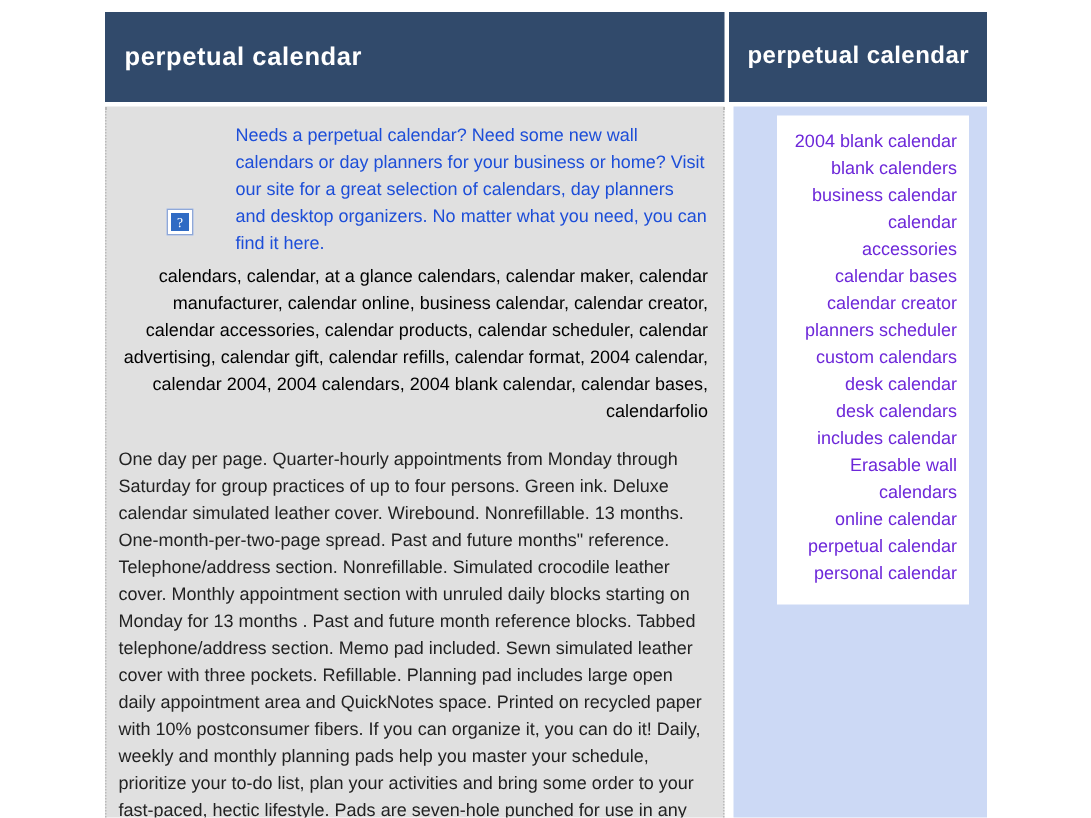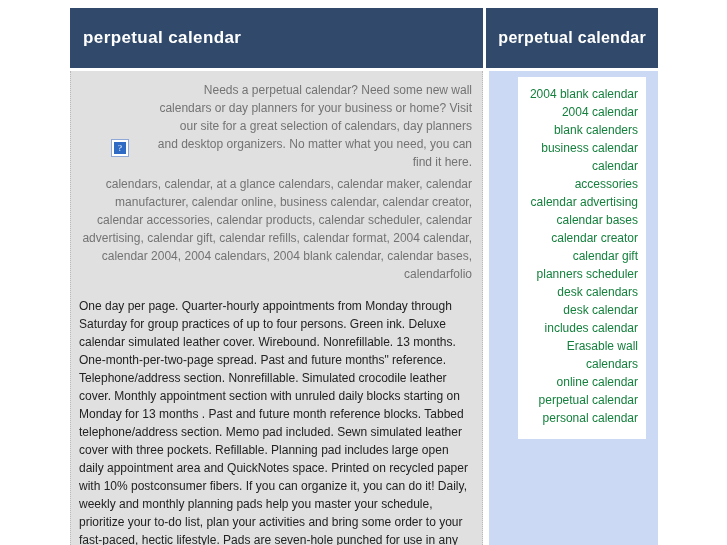--- a/index.html
+++ b/index.html
@@ -104,30 +104,29 @@
     bottom: 2px;
     background: #2f6bc4;
     color: #ffffff;
     font-size: 9px;
     line-height: 12px;
     text-align: center;
     font-family: "Liberation Serif", serif;
   }
   .intro-text {
     flex: 1 1 auto;
-    color: #737373;
-    font-size: 12px;
-    line-height: 18px;
-    text-align: right;
+    color: #1d4ed8;
+    font-size: 12px;
+    line-height: 18px;
     padding-left: 28px;
     padding-right: 2px;
   }
 
   .keywords {
-    color: #737373;
+    color: #000000;
     font-size: 12px;
     line-height: 18px;
     text-align: right;
     margin: 0 2px 14px 0;
   }
 
   .body-para {
     color: #222222;
     font-size: 12px;
     line-height: 18px;
@@ -149,21 +148,21 @@
   }
   .link-box {
     margin-left: 29px;
     margin-right: 12px;
     background: #ffffff;
     padding: 8px 8px 12px 8px;
     box-sizing: border-box;
   }
   .side-link {
     display: block;
-    color: #15803d;
+    color: #6d28d9;
     text-decoration: none;
     font-size: 12px;
     line-height: 18px;
     text-align: right;
     cursor: pointer;
   }
 </style>
 </head>
 <body>
 
@@ -189,31 +188,29 @@
 
     <div class="keywords">calendars, calendar, at a glance calendars, calendar maker, calendar manufacturer, calendar online, business calendar, calendar creator, calendar accessories, calendar products, calendar scheduler, calendar advertising, calendar gift, calendar refills, calendar format, 2004 calendar, calendar 2004, 2004 calendars, 2004 blank calendar, calendar bases, calendarfolio</div>
 
     <div class="body-para">One day per page. Quarter-hourly appointments from Monday through Saturday for group practices of up to four persons. Green ink. Deluxe calendar simulated leather cover. Wirebound. Nonrefillable. 13 months. One-month-per-two-page spread. Past and future months" reference. Telephone/address section. Nonrefillable. Simulated crocodile leather cover. Monthly appointment section with unruled daily blocks starting on Monday for 13 months . Past and future month reference blocks. Tabbed telephone/address section. Memo pad included. Sewn simulated leather cover with three pockets. Refillable. Planning pad includes large open daily appointment area and QuickNotes space. Printed on recycled paper with 10% postconsumer fibers. If you can organize it, you can do it! Daily, weekly and monthly planning pads help you master your schedule, prioritize your to-do list, plan your activities and bring some order to your fast-paced, hectic lifestyle. Pads are seven-hole punched for use in any standard three- or seven-ring binder.</div>
 
   </div>
 
   <div class="sidebar">
     <div class="link-box">
       <a class="side-link">2004 blank calendar</a>
-      <a class="side-link">2004 calendar</a>
       <a class="side-link">blank calenders</a>
       <a class="side-link">business calendar</a>
       <a class="side-link">calendar accessories</a>
-      <a class="side-link">calendar advertising</a>
       <a class="side-link">calendar bases</a>
       <a class="side-link">calendar creator</a>
-      <a class="side-link">calendar gift</a>
       <a class="side-link">planners scheduler</a>
+      <a class="side-link">custom calendars</a>
+      <a class="side-link">desk calendar</a>
       <a class="side-link">desk calendars</a>
-      <a class="side-link">desk calendar</a>
       <a class="side-link">includes calendar</a>
       <a class="side-link">Erasable wall calendars</a>
       <a class="side-link">online calendar</a>
       <a class="side-link">perpetual calendar</a>
       <a class="side-link">personal calendar</a>
 
     </div>
   </div>
 
 </div>

